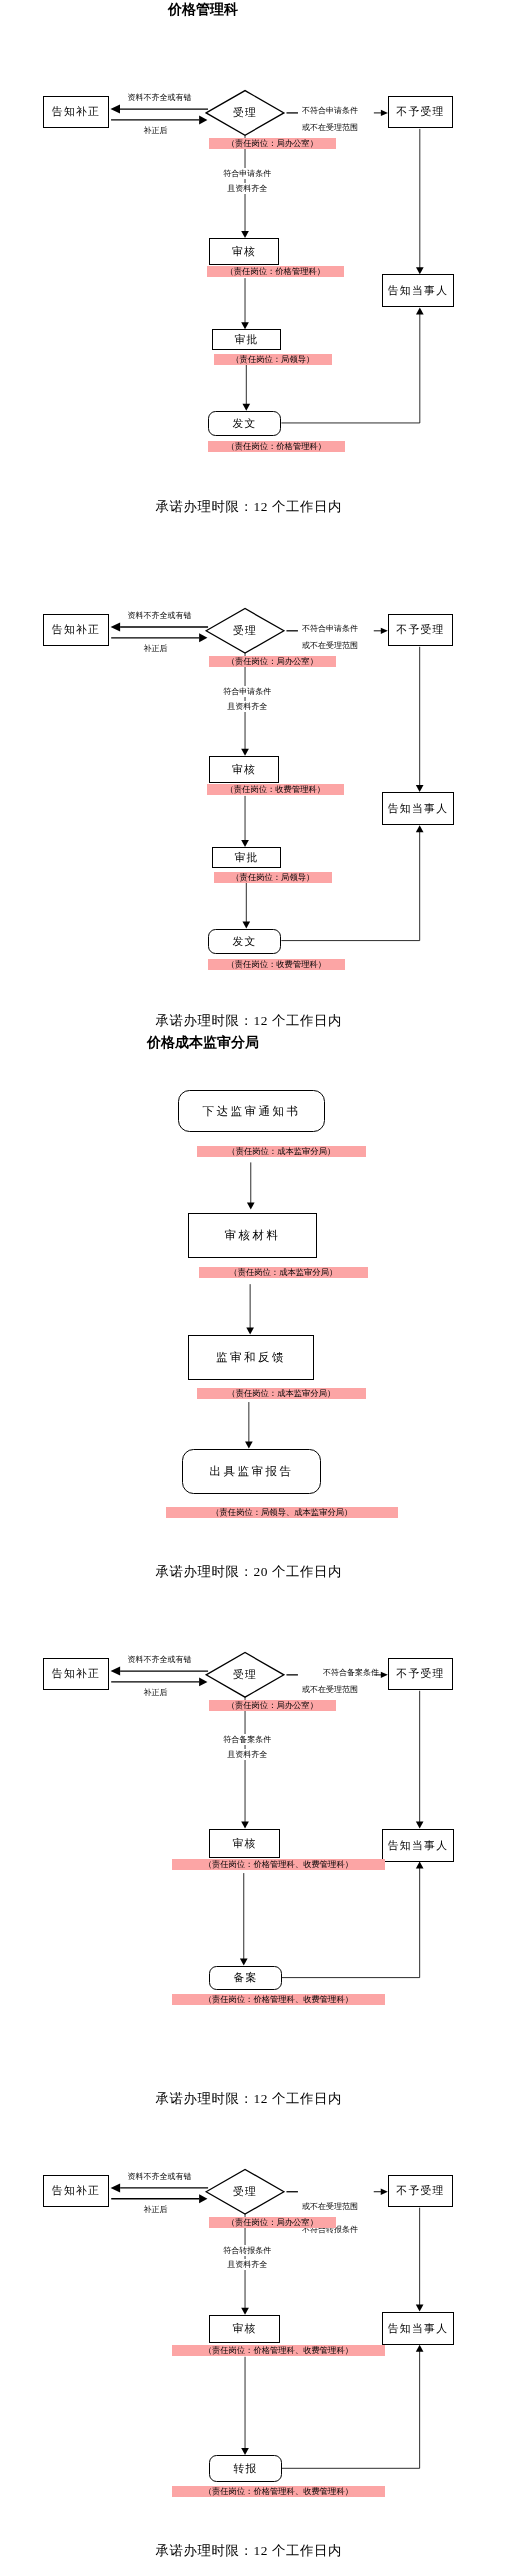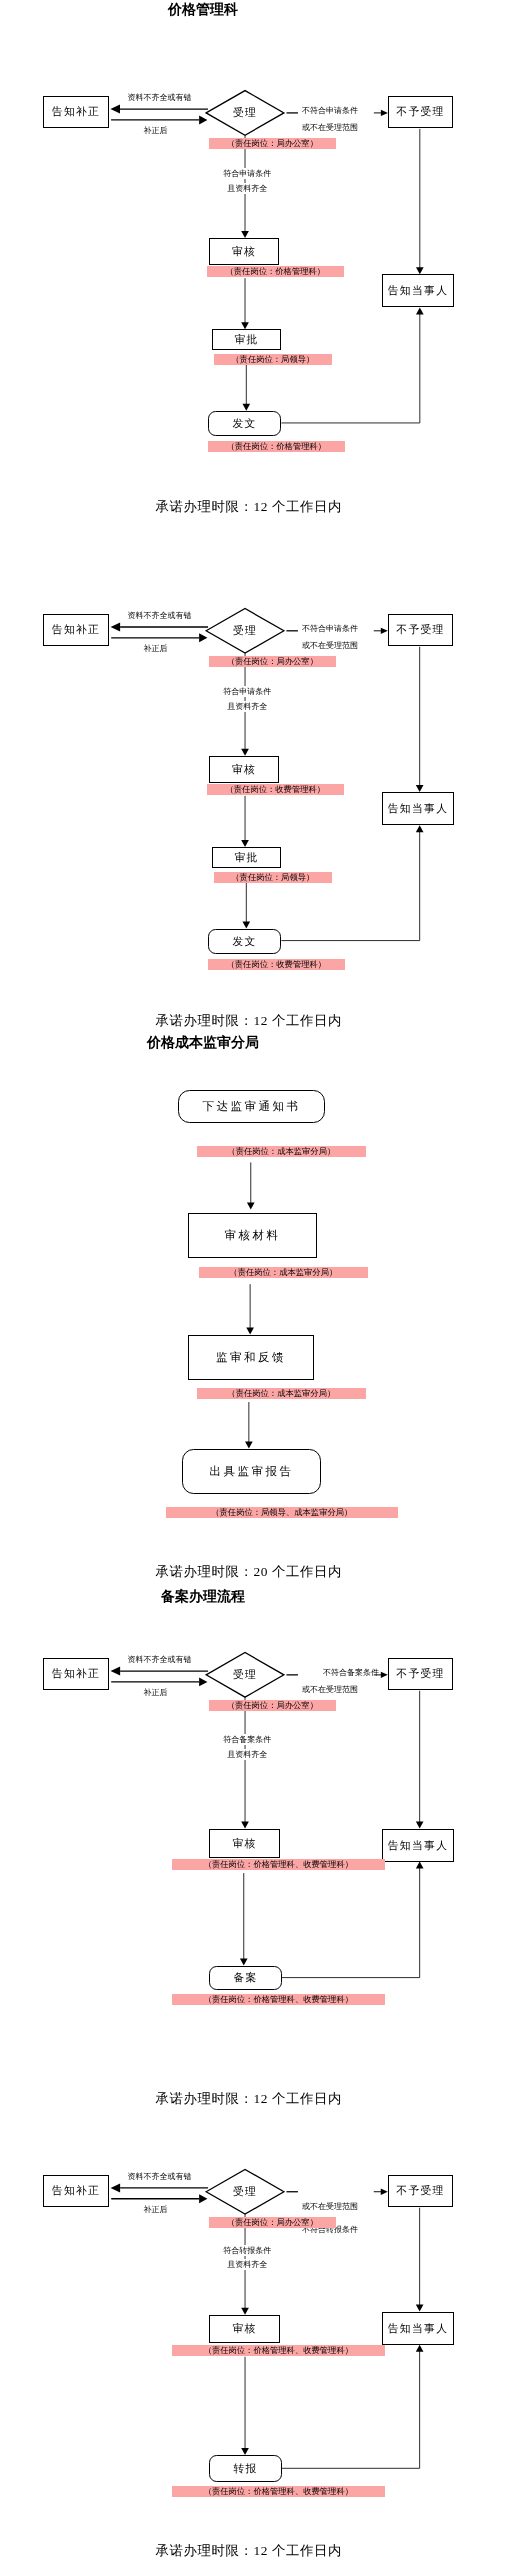--- a/index.html
+++ b/index.html
@@ -117,21 +117,21 @@
   <div class="sec" style="top:1033px;height:552px;">
     <svg class="wires" width="506" height="552" viewBox="0 0 793 866">
       <line x1="393" y1="203" x2="393" y2="269" stroke-width="1.3"></line>
         <polygon class="ah" points="393,277 387,266 399,266"></polygon>
       <line x1="392" y1="394" x2="392" y2="465" stroke-width="1.3"></line>
         <polygon class="ah" points="392,473 386,462 398,462"></polygon>
       <line x1="390" y1="579" x2="390" y2="644" stroke-width="1.3"></line>
         <polygon class="ah" points="390,652 384,641 396,641"></polygon>
     </svg>
     <div class="ttl" style="top:1.3px;">价格成本监审分局</div>
-    <div class="node bignode" style="left:178px;top:57px;width:147px;height:33px;border-width:1.3px;">下达监审通知书</div>
+    <div class="node bignode" style="left:178px;top:57px;width:147px;height:42px;border-width:1.3px;">下达监审通知书</div>
     <div class="resp" style="left:168px;top:113px;width:166px;">（责任岗位：成本监审分局）</div>
     <div class="node bignode" style="left:188px;top:180px;width:129px;height:45px;border-radius:0;">审核材料</div>
     <div class="resp" style="left:170px;top:234px;width:166px;">（责任岗位：成本监审分局）</div>
     <div class="node bignode" style="left:188px;top:302px;width:126px;height:45px;border-radius:0;">监审和反馈</div>
     <div class="resp" style="left:168px;top:355px;width:166px;">（责任岗位：成本监审分局）</div>
     <div class="node bignode" style="left:182px;top:416px;width:139px;height:45px;border-width:1.3px;">出具监审报告</div>
     <div class="resp" style="left:137px;top:474px;width:229px;">（责任岗位：局领导、成本监审分局）</div>
     <div class="ftr" style="top:530px;">承诺办理时限：20 个工作日内</div>
   </div>
 
@@ -147,21 +147,20 @@
         <polygon class="ah" points="608,141 597,136 597,146"></polygon>
       <line x1="384" y1="176" x2="384" y2="374" stroke-width="1.3"></line>
         <polygon class="ah" points="384,382 378,371 390,371"></polygon>
       <line x1="382" y1="452" x2="382" y2="589" stroke-width="1.3"></line>
         <polygon class="ah" points="382,597 376,586 388,586"></polygon>
       <line x1="658" y1="166" x2="658" y2="374" stroke-width="1.3"></line>
         <polygon class="ah" points="658,382 652,371 664,371"></polygon>
       <polyline points="442,616 658,616 658,442" stroke-width="1.3"></polyline>
         <polygon class="ah" points="658,434 652,445 664,445"></polygon>
     </svg>
-    <div class="ttl" style="top:2.5px;">备案办理流程</div>
     <div class="node" style="left:43px;top:73px;width:66px;height:32px;">告知补正</div>
     <div class="dia-txt" style="left:220px;top:83px;width:50px;">受理</div>
     <div class="node" style="left:388px;top:73px;width:65px;height:32px;">不予受理</div>
     <div class="node" style="left:382px;top:244px;width:72px;height:33px;">告知当事人</div>
     <div class="node" style="left:209px;top:244px;width:71px;height:29px;">审核</div>
     <div class="node rnode" style="left:209px;top:381px;width:73px;height:24px;">备案</div>
     <div class="lbl ctr" style="left:118px;top:69px;width:83px;">资料不齐全或有错</div>
     <div class="lbl ctr" style="left:127px;top:102px;width:57px;">补正后</div>
     <div class="lbl" style="left:302px;top:82px;margin-left:21px;">不符合备案条件</div>
     <div class="lbl" style="left:302px;top:99px;">或不在受理范围</div>

